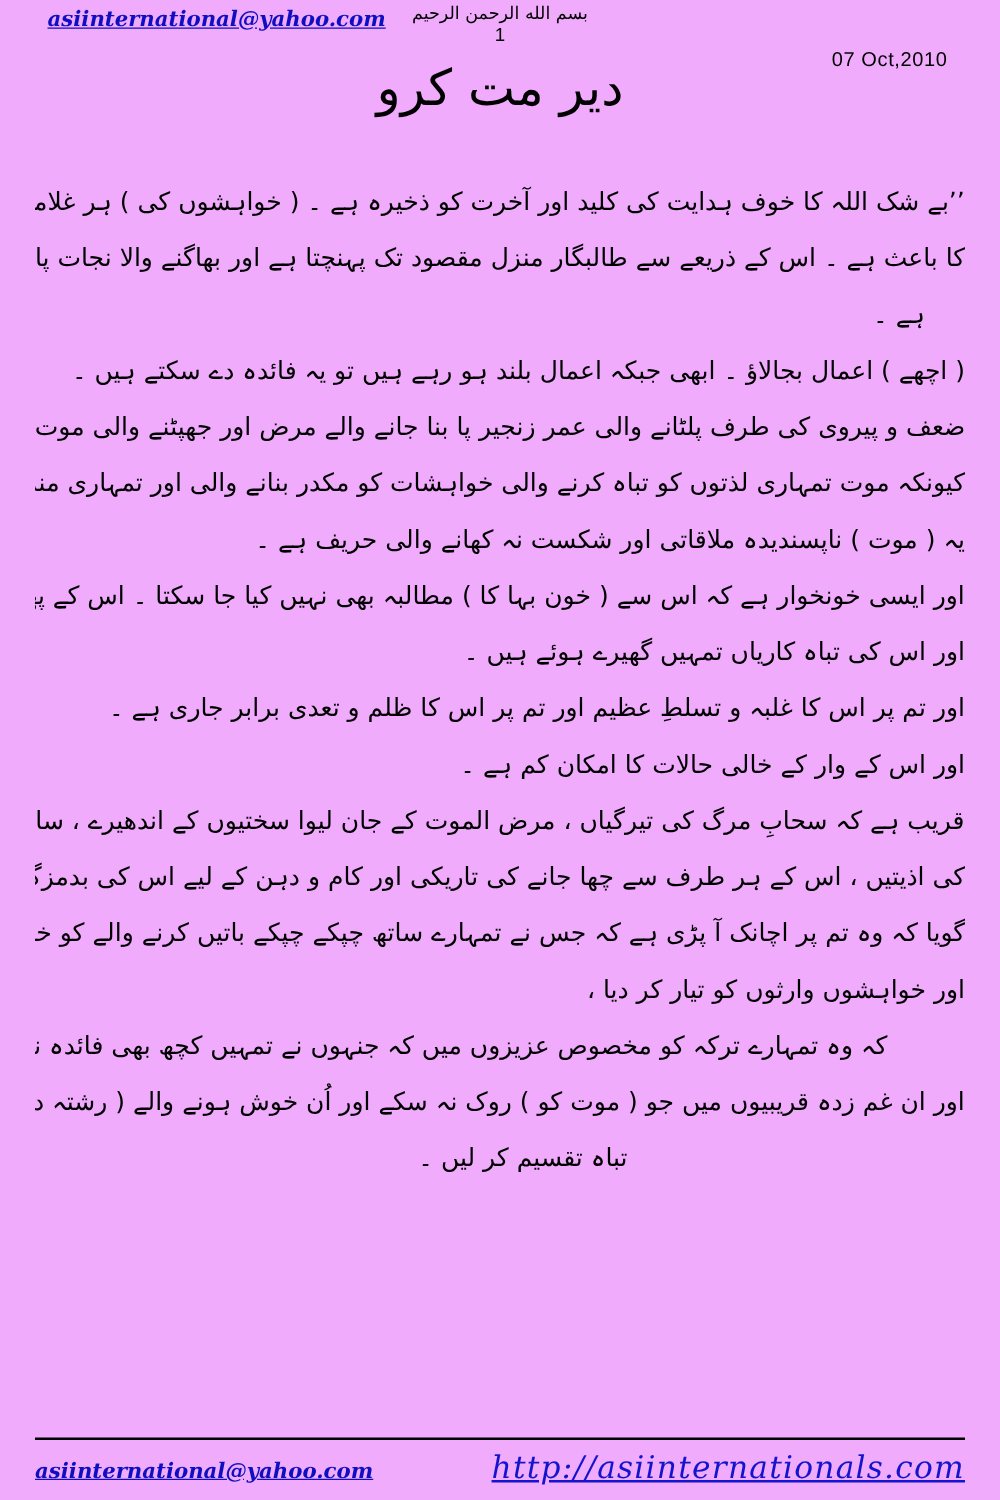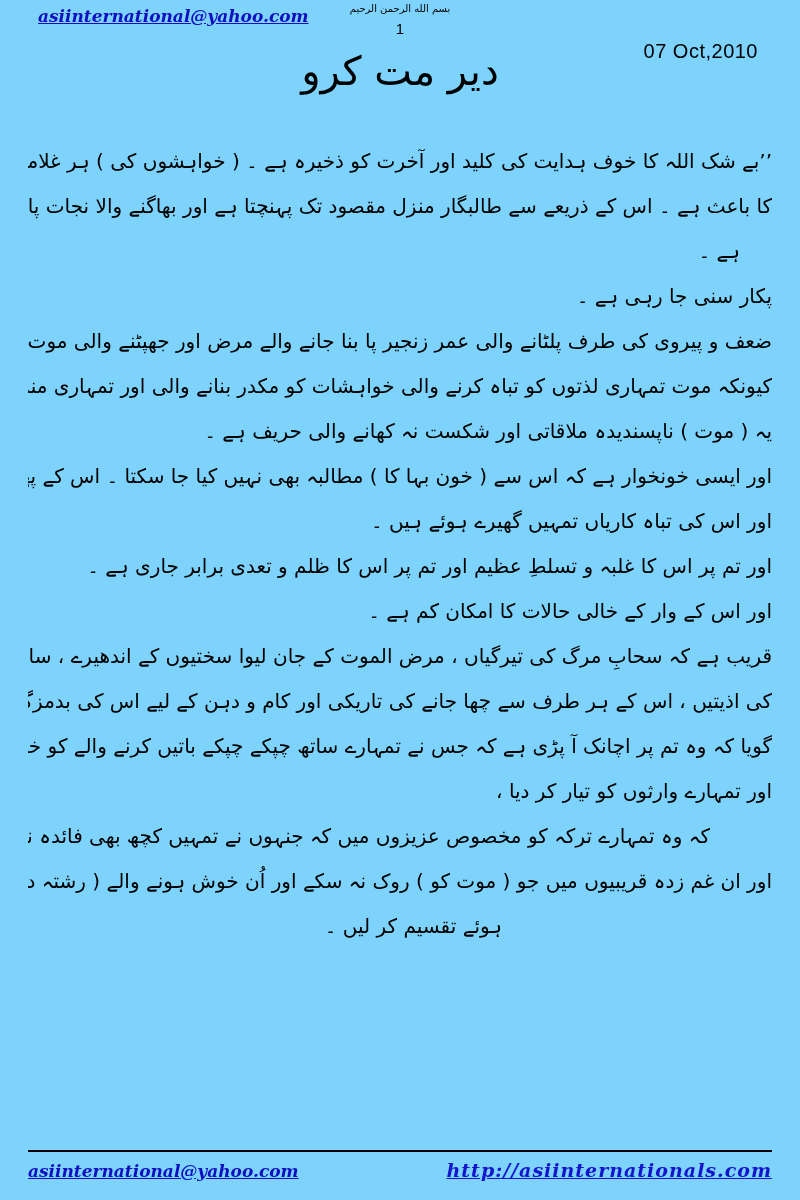--- a/index.html
+++ b/index.html
@@ -1,49 +1,49 @@
 <!DOCTYPE html>
 <html lang="ur"><head>
 <meta charset="utf-8">
 <title>دیر مت کرو</title>
 <style>
   html,body{margin:0;padding:0;background:#ffffff;}
   .page{
     position:relative;
     width:800px;height:1200px;
-    background:#7dd3fc;
+    background:#f0abfc;
     overflow:hidden;
     font-family:"DejaVu Sans",sans-serif;
     color:#000;
   }
   
   .hdr-email{
     position:absolute;left:38px;top:6px;
     font-family:"DejaVu Serif",serif;
     font-style:italic;font-weight:bold;
     font-size:17px;
     color:#0f0fc0;
     text-decoration:underline;
   }
   .bismillah{
     position:absolute;left:0;right:0;top:3px;
     text-align:center;
     direction:rtl;
-    font-size:10px;
+    font-size:14px;
   }
   .page-num{
     position:absolute;left:50%;top:20px;
     transform:translateX(-50%);
     font-family:"Liberation Sans",sans-serif;
     font-size:15px;
   }
   .date{
     position:absolute;right:42px;top:40px;
     font-family:"Liberation Sans",sans-serif;
-    font-size:20px;
+    font-size:16px;
     letter-spacing:.5px;
   }
   .title{
     position:absolute;left:0;right:0;top:48px;
     text-align:center;
     direction:rtl;
     font-size:40px;
     letter-spacing:1px;
   }
   
@@ -75,56 +75,56 @@
   }
   .ftr-email{
     font-family:"DejaVu Serif",serif;
     font-style:italic;font-weight:bold;
     font-size:17px;
     color:#0f0fc0;
     text-decoration:underline;
   }
   .ftr-url{
     font-family:"DejaVu Serif",serif;
-    font-style:italic;font-weight:bold;
-    font-size:19px;
+    font-style:italic;font-weight:normal;
+    font-size:25px;
     color:#1414cc;
     letter-spacing:1px;
   }
 </style>
 </head>
 <body>
 
 <div class="page">
 
   <a class="hdr-email" href="#">asiinternational@yahoo.com</a>
   <div class="bismillah">بسم الله الرحمن الرحيم</div>
   <div class="page-num">1</div>
   <div class="date">07 Oct,2010</div>
   <div class="title">دیر مت کرو</div>
 
   <div class="body-text">
     <div class="ln j">’’بے شک اللہ کا خوف ہدایت کی کلید اور آخرت کو ذخیرہ ہے ۔ ( خواہشوں کی ) ہر غلامی سے آزادی اور ہر تباہی سے رہائی</div>
     <div class="ln j">کا باعث ہے ۔ اس کے ذریعے سے طالبگار منزل مقصود تک پہنچتا ہے اور بھاگنے والا نجات پاتا ہے اور مطلوبہ چیزوں تک پہنچ جاتا</div>
     <div class="ln ind-sm">ہے ۔</div>
-    <div class="ln">پکار سنی جا رہی ہے ۔</div>
+    <div class="ln">( اچھے ) اعمال بجالاؤ ۔ ابھی جبکہ اعمال بلند ہو رہے ہیں تو یہ فائدہ دے سکتے ہیں ۔</div>
     <div class="ln j">ضعف و پیروی کی طرف پلٹانے والی عمر زنجیر پا بنا جانے والے مرض اور جھپٹنے والی موت سے پہلے اعمال کی طرف جلدی کرو ۔</div>
     <div class="ln j">کیونکہ موت تمہاری لذتوں کو تباہ کرنے والی خواہشات کو مکدر بنانے والی اور تمہاری منزلوں کو دور کر دینے والی ہے ۔</div>
     <div class="ln">یہ ( موت ) ناپسندیدہ ملاقاتی اور شکست نہ کھانے والی حریف ہے ۔</div>
     <div class="ln j">اور ایسی خونخوار ہے کہ اس سے ( خون بہا کا ) مطالبہ بھی نہیں کیا جا سکتا ۔ اس کے پھندے تمہیں جکڑے ہوئے ہیں ۔</div>
     <div class="ln">اور اس کی تباہ کاریاں تمہیں گھیرے ہوئے ہیں ۔</div>
     <div class="ln">اور تم پر اس کا غلبہ و تسلطِ عظیم اور تم پر اس کا ظلم و تعدی برابر جاری ہے ۔</div>
     <div class="ln">اور اس کے وار کے خالی حالات کا امکان کم ہے ۔</div>
     <div class="ln j">قریب ہے کہ سحابِ مرگ کی تیرگیاں ، مرض الموت کے جان لیوا سختیوں کے اندھیرے ، سانس اُکھڑنے کی مدہوشیاں ، جان کنی</div>
     <div class="ln j">کی اذیتیں ، اس کے ہر طرف سے چھا جانے کی تاریکی اور کام و دہن کے لیے اس کی بدمزگی تمہیں گھیر لے ۔</div>
     <div class="ln">گویا کہ وہ تم پر اچانک آ پڑی ہے کہ جس نے تمہارے ساتھ چپکے چپکے باتیں کرنے والے کو خاموش کر دیا ،</div>
-    <div class="ln">اور تمہارے وارثوں کو تیار کر دیا ،</div>
+    <div class="ln">اور خواہشوں وارثوں کو تیار کر دیا ،</div>
     <div class="ln ind-md">کہ وہ تمہارے ترکہ کو مخصوص عزیزوں میں کہ جنہوں نے تمہیں کچھ بھی فائدہ نہ دیا ،</div>
     <div class="ln j">اور ان غم زدہ قریبیوں میں جو ( موت کو ) روک نہ سکے اور اُن خوش ہونے والے ( رشتہ داروں ) میں جو ذرا بھی بے چین نہیں</div>
-    <div class="ln ind-lg">ہوئے تقسیم کر لیں ۔</div>
+    <div class="ln ind-lg">تباہ تقسیم کر لیں ۔</div>
   </div>
 
   <div class="footer">
     <a class="ftr-email" href="#">asiinternational@yahoo.com</a>
     <a class="ftr-url" href="#">http://asiinternationals.com</a>
   </div>
 
 </div>
 
 </body></html>

